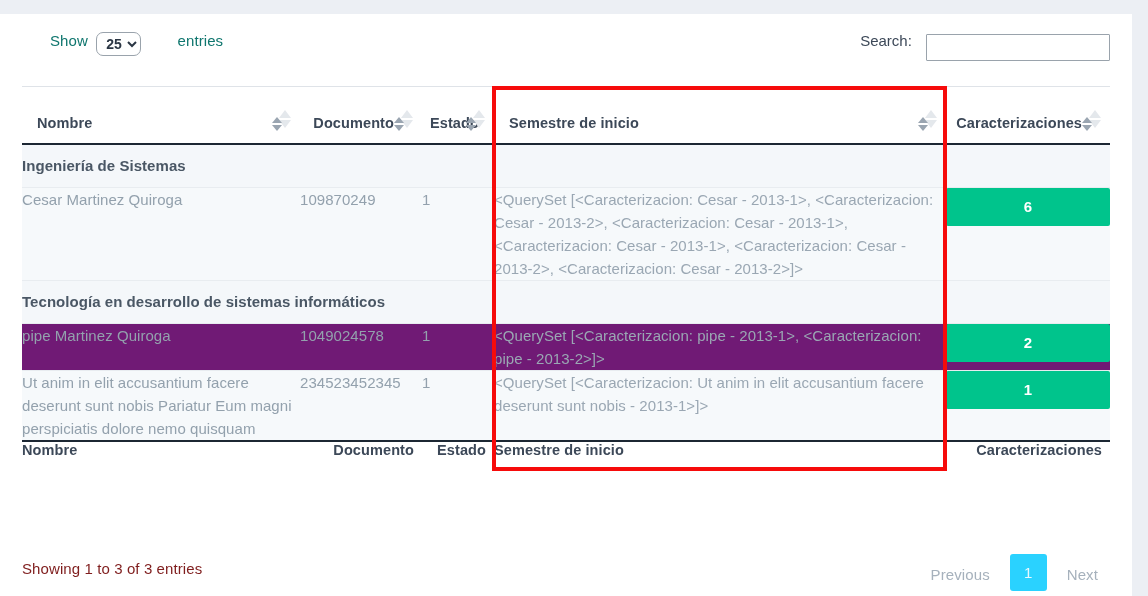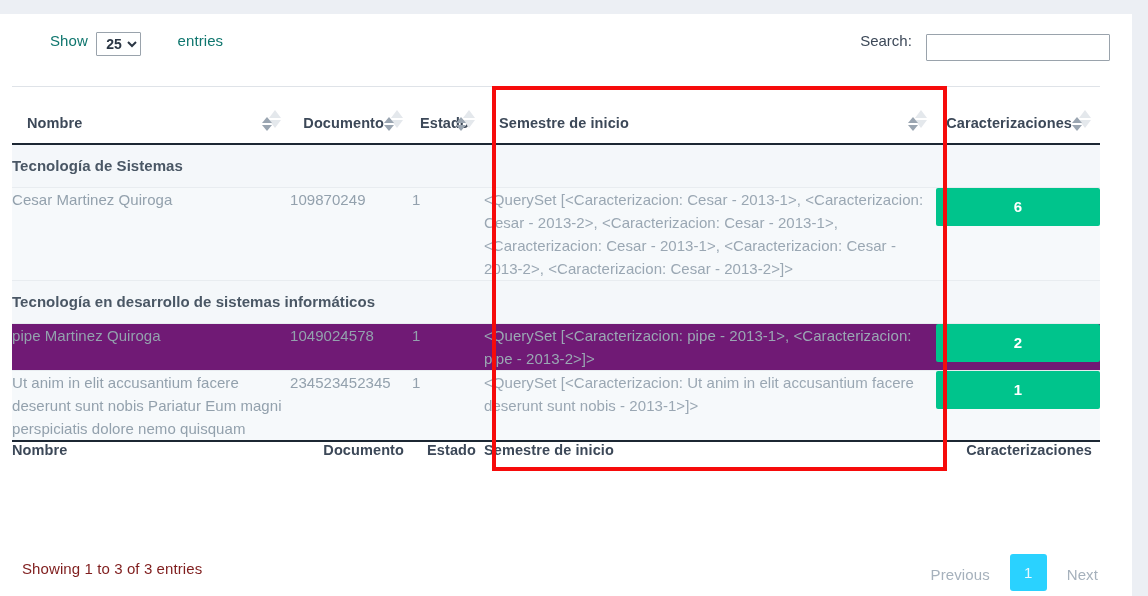--- a/index.html
+++ b/index.html
@@ -46,21 +46,21 @@
   .length-wrap .lbl { color: #0f766e; margin-left: 28px; }
   select.length-select {
     font-family: "Liberation Sans", sans-serif;
     font-size: 14px;
     font-weight: bold;
     color: #2b3644;
     padding: 1px 2px 1px 5px;
     margin: 0 4px;
     border: 1px solid #9aa3ac;
     background: #fff;
-    border-radius: 1px;
+    border-radius: 7px;
     height: 24px;
     vertical-align: -3px;
   }
 
   .search-wrap {
     position: absolute;
     right: 22px; top: 18px;
     font-size: 15px;
     color: #3c4858;
     white-space: nowrap;
@@ -75,21 +75,21 @@
     background: #fff;
     padding: 2px 6px;
     border-radius: 1px;
     vertical-align: -6px;
     outline: none;
   }
 
   
   .table-wrap {
     position: absolute;
-    left: 12px; top: 72px;
+    left: 22px; top: 72px;
     width: 1088px;
   }
   table.dt {
     width: 1088px;
     border-collapse: collapse;
     table-layout: fixed;
   }
 
   table.dt th, table.dt td {
     padding: 0;
@@ -319,21 +319,21 @@
                   <i class="ar up1"></i>
                   <i class="ar dn1"></i>
               </span>
             </th>
           </tr>
         </thead>
 
         <tbody>
 
           <tr class="group">
-            <td colspan="5">Tecnología de Sistemas</td>
+            <td colspan="5">Ingeniería de Sistemas</td>
           </tr>
           <tr class="shade">
             <td>Cesar Martinez Quiroga</td>
             <td class="num">109870249</td>
             <td class="num">1</td>
             <td class="qs">&lt;QuerySet [&lt;Caracterizacion: Cesar - 2013-1&gt;, &lt;Caracterizacion: Cesar - 2013-2&gt;, &lt;Caracterizacion: Cesar - 2013-1&gt;, &lt;Caracterizacion: Cesar - 2013-1&gt;, &lt;Caracterizacion: Cesar - 2013-2&gt;, &lt;Caracterizacion: Cesar - 2013-2&gt;]&gt;</td>
             <td class="carac">
               <span class="badge">6</span>
             </td>
           </tr>

